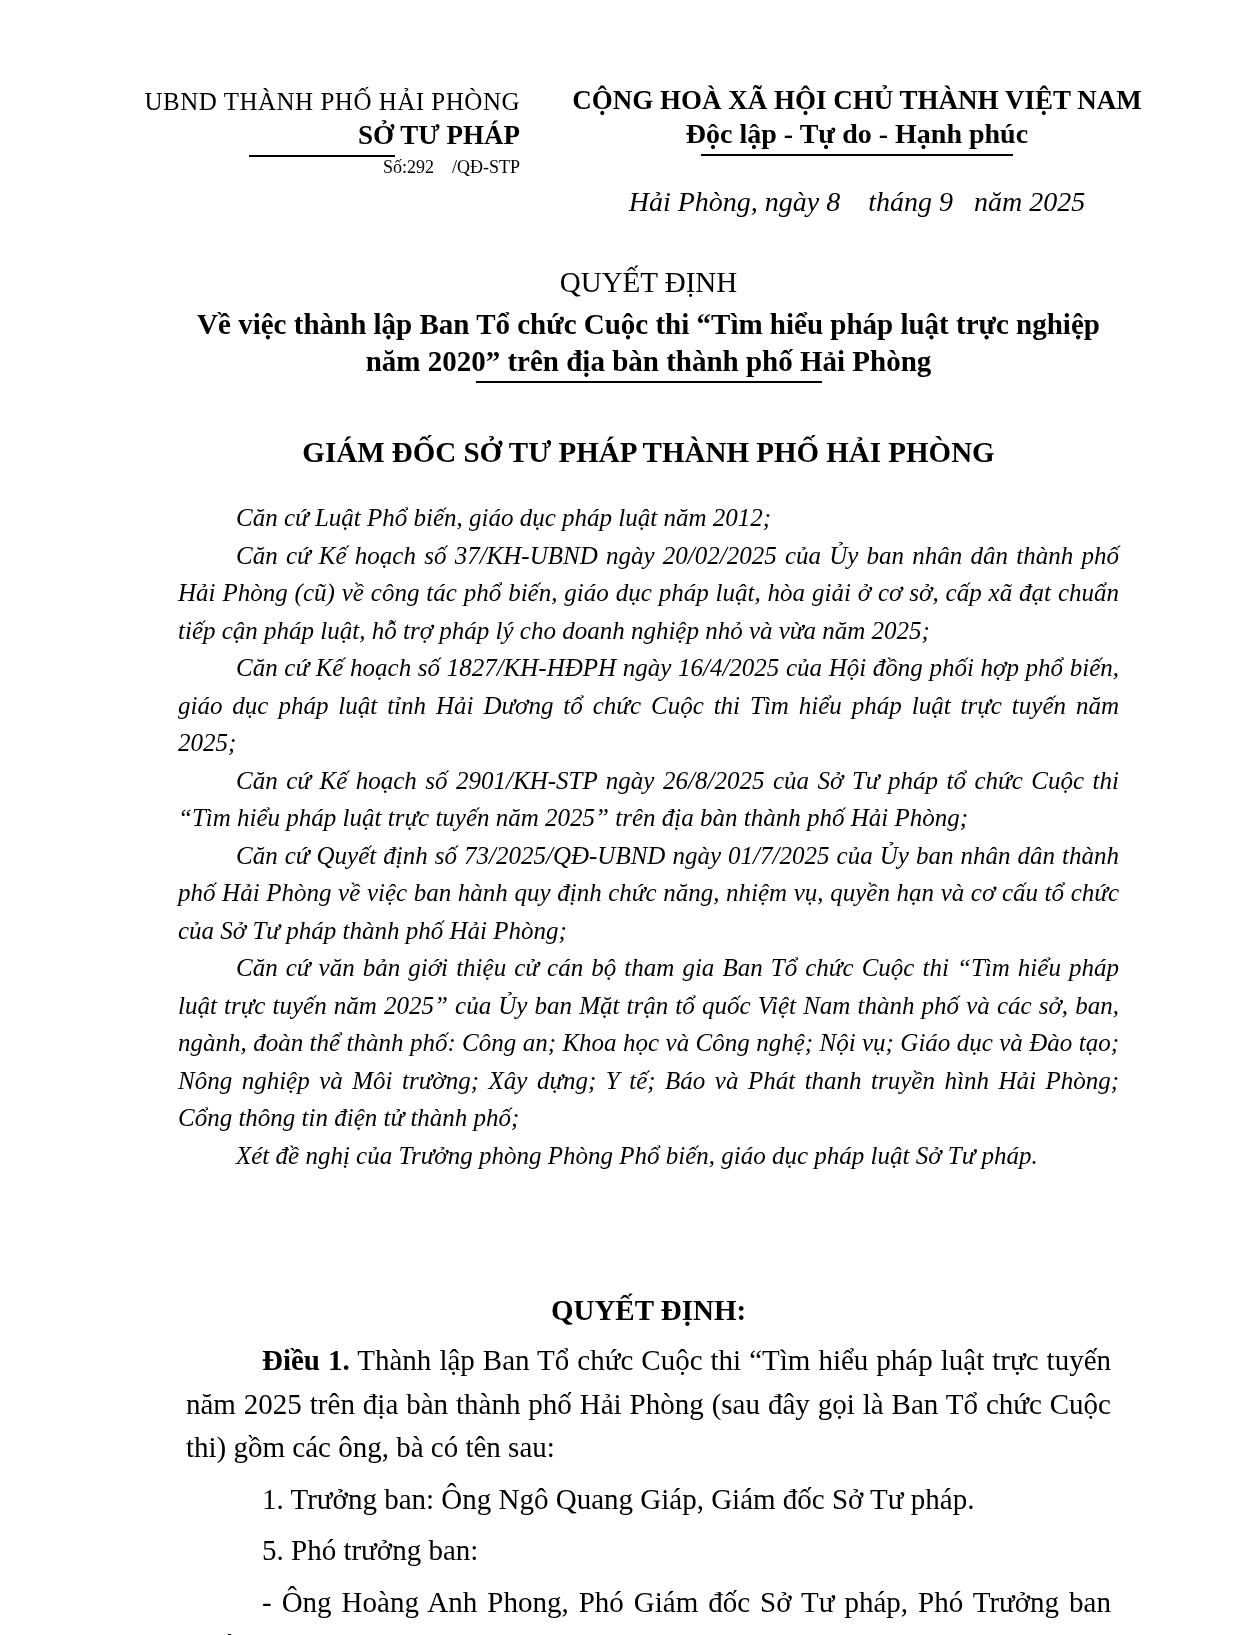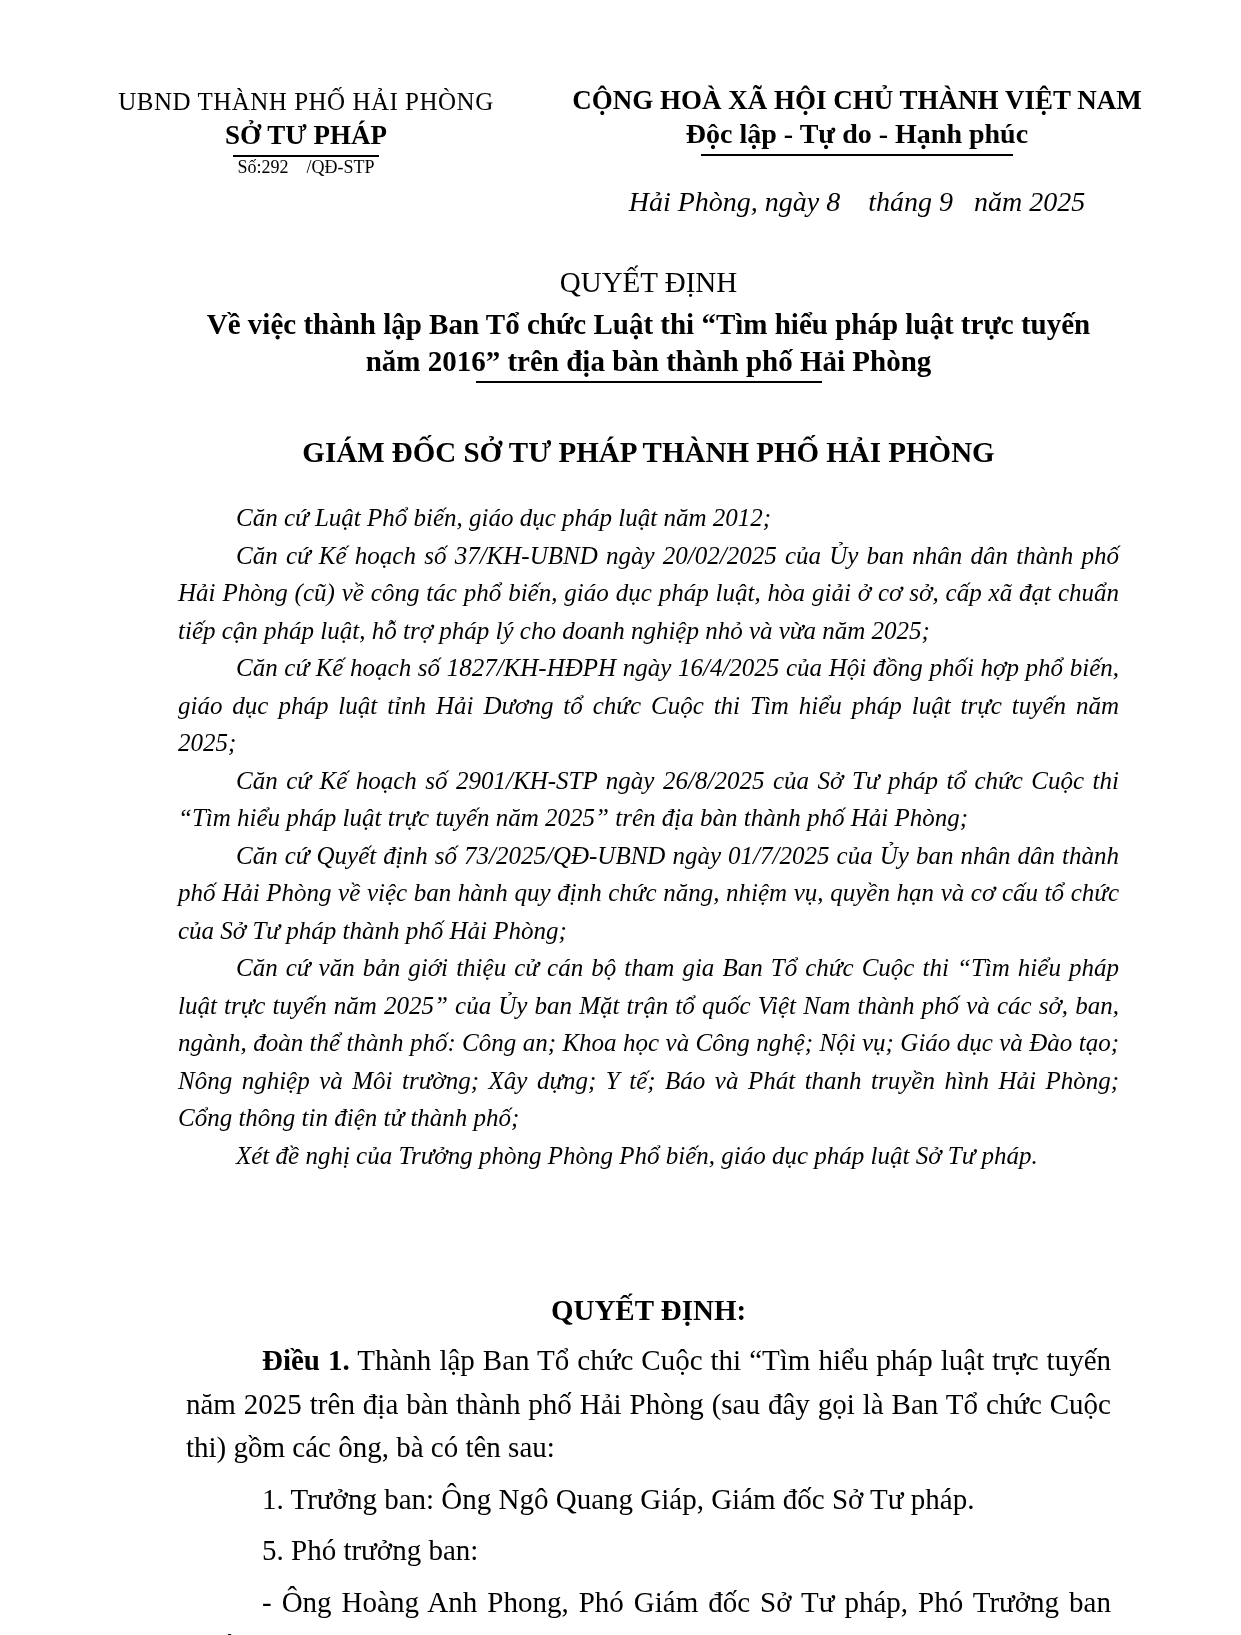--- a/index.html
+++ b/index.html
@@ -10,21 +10,21 @@
     margin: 0 auto;
     background: #ffffff;
     color: #000000;
     font-family: "Liberation Serif", "DejaVu Serif", serif;
     overflow: hidden;
     box-sizing: border-box;
   }
   .abs { position: absolute; box-sizing: border-box; }
 
   
-  .hdr-left  { left: 108px; top: 86px;  width: 396px; text-align: center; }
+  .hdr-left  { left: 124px; top: 86px;  width: 396px; text-align: right; }
   .hdr-right { left: 552px; top: 84px;  width: 610px; text-align: center; }
 
   .hdr-org        { font-size: 25px; line-height: 32px; letter-spacing: .5px; }
   .hdr-dept       { font-size: 27px; line-height: 34px; font-weight: bold; }
   .hdr-rule-left  { width: 146px; border-top: 2px solid #000; margin: 3px auto 0; }
   .hdr-number     { font-size: 18px; white-space: pre; }
 
   .hdr-nation     { font-size: 27px; line-height: 33px; font-weight: bold; }
   .hdr-motto      { font-size: 28px; line-height: 34px; font-weight: bold; }
   .hdr-rule-right { width: 312px; border-top: 2px solid #000; margin: 3px auto 0; }
@@ -76,22 +76,22 @@
   <div class="abs hdr-right">
     <div class="hdr-nation">CỘNG HOÀ XÃ HỘI CHỦ THÀNH VIỆT NAM</div>
     <div class="hdr-motto">Độc lập - Tự do - Hạnh phúc</div>
     <div class="hdr-rule-right"></div>
     <div class="hdr-date">Hải Phòng, ngày 8    tháng 9   năm 2025</div>
   </div>
 
   <div class="abs col-center t-heading">QUYẾT ĐỊNH</div>
 
   <div class="abs col-center t-subtitle">
-    <div>Về việc thành lập Ban Tổ chức Luật thi “Tìm hiểu pháp luật trực tuyến</div>
-    <div>năm 2016” trên địa bàn thành phố Hải Phòng</div>
+    <div>Về việc thành lập Ban Tổ chức Cuộc thi “Tìm hiểu pháp luật trực nghiệp</div>
+    <div>năm 2020” trên địa bàn thành phố Hải Phòng</div>
   </div>
 
   <div class="abs col-center t-rule-wrap">
     <div class="t-rule"></div>
   </div>
 
   <div class="abs col-center t-authority">GIÁM ĐỐC SỞ TƯ PHÁP THÀNH PHỐ HẢI PHÒNG</div>
 
   <div class="abs preamble">
     <p>Căn cứ Luật Phổ biến, giáo dục pháp luật năm 2012;</p>

